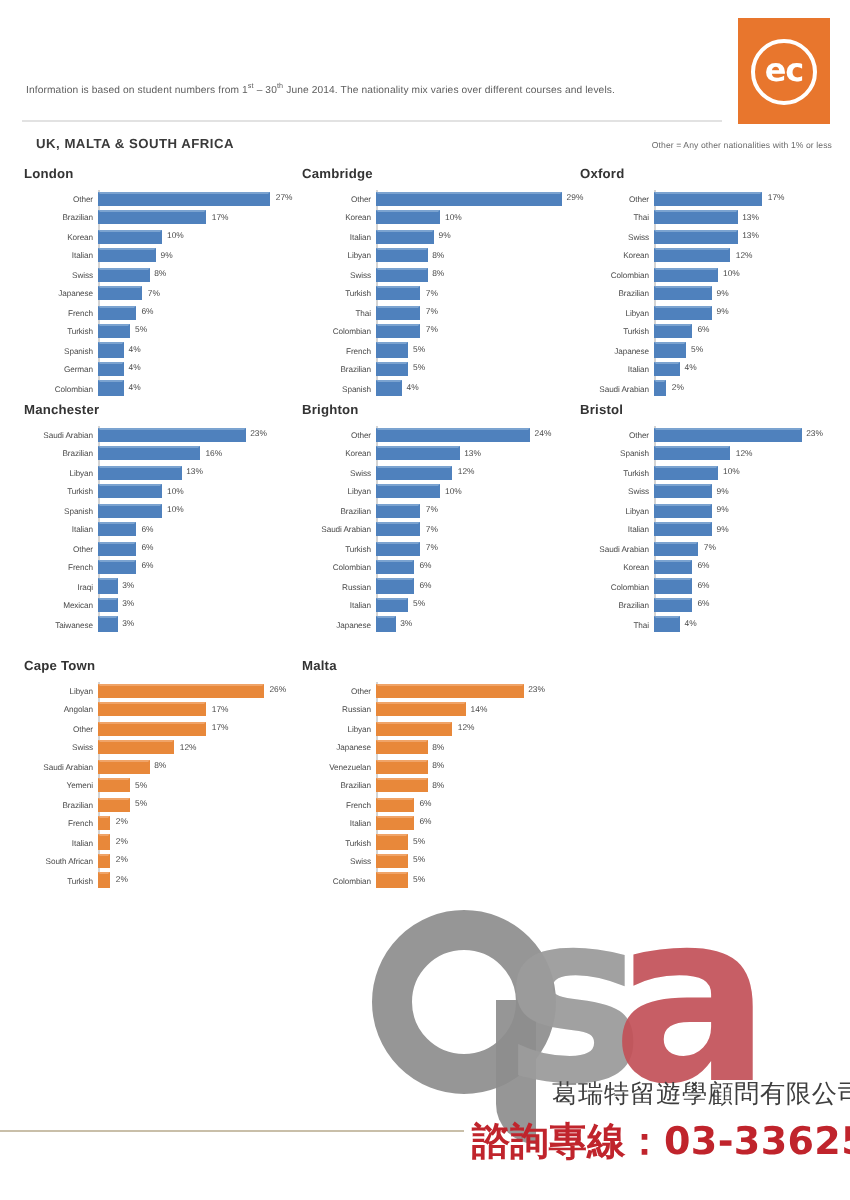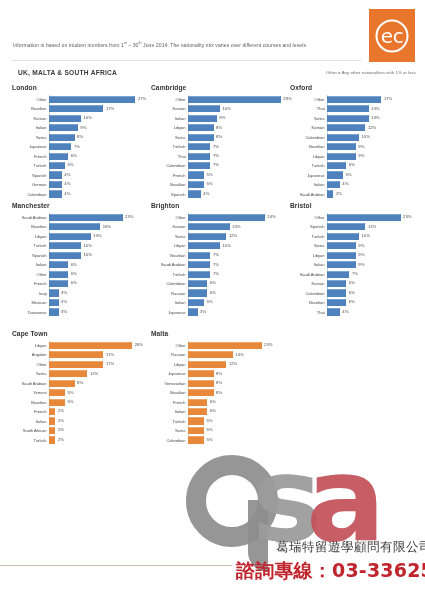--- a/index.html
+++ b/index.html
@@ -39,21 +39,21 @@
   }
   .ec-logo .ring {
     position: absolute; left: 50%; top: 50%;
     transform: translate(-50%,-50%);
     width: 33px; height: 33px;
     border: 2.2px solid #ffffff;
     border-radius: 50%;
     display: flex; align-items: center; justify-content: center;
   }
   .ec-logo .ectext {
-    color: #ffffff; font-size: 20px; font-weight: 400;
+    color: #ffffff; font-size: 16px; font-weight: 700;
     font-family: "DejaVu Sans", sans-serif;
     line-height: 1; letter-spacing: -0.5px;
     margin-top: -1px;
   }
   .hrule {
     position: absolute; left: 11px; top: 60px; width: 350px; height: 1px;
     background: #e2e2e2;
   }
 
   

